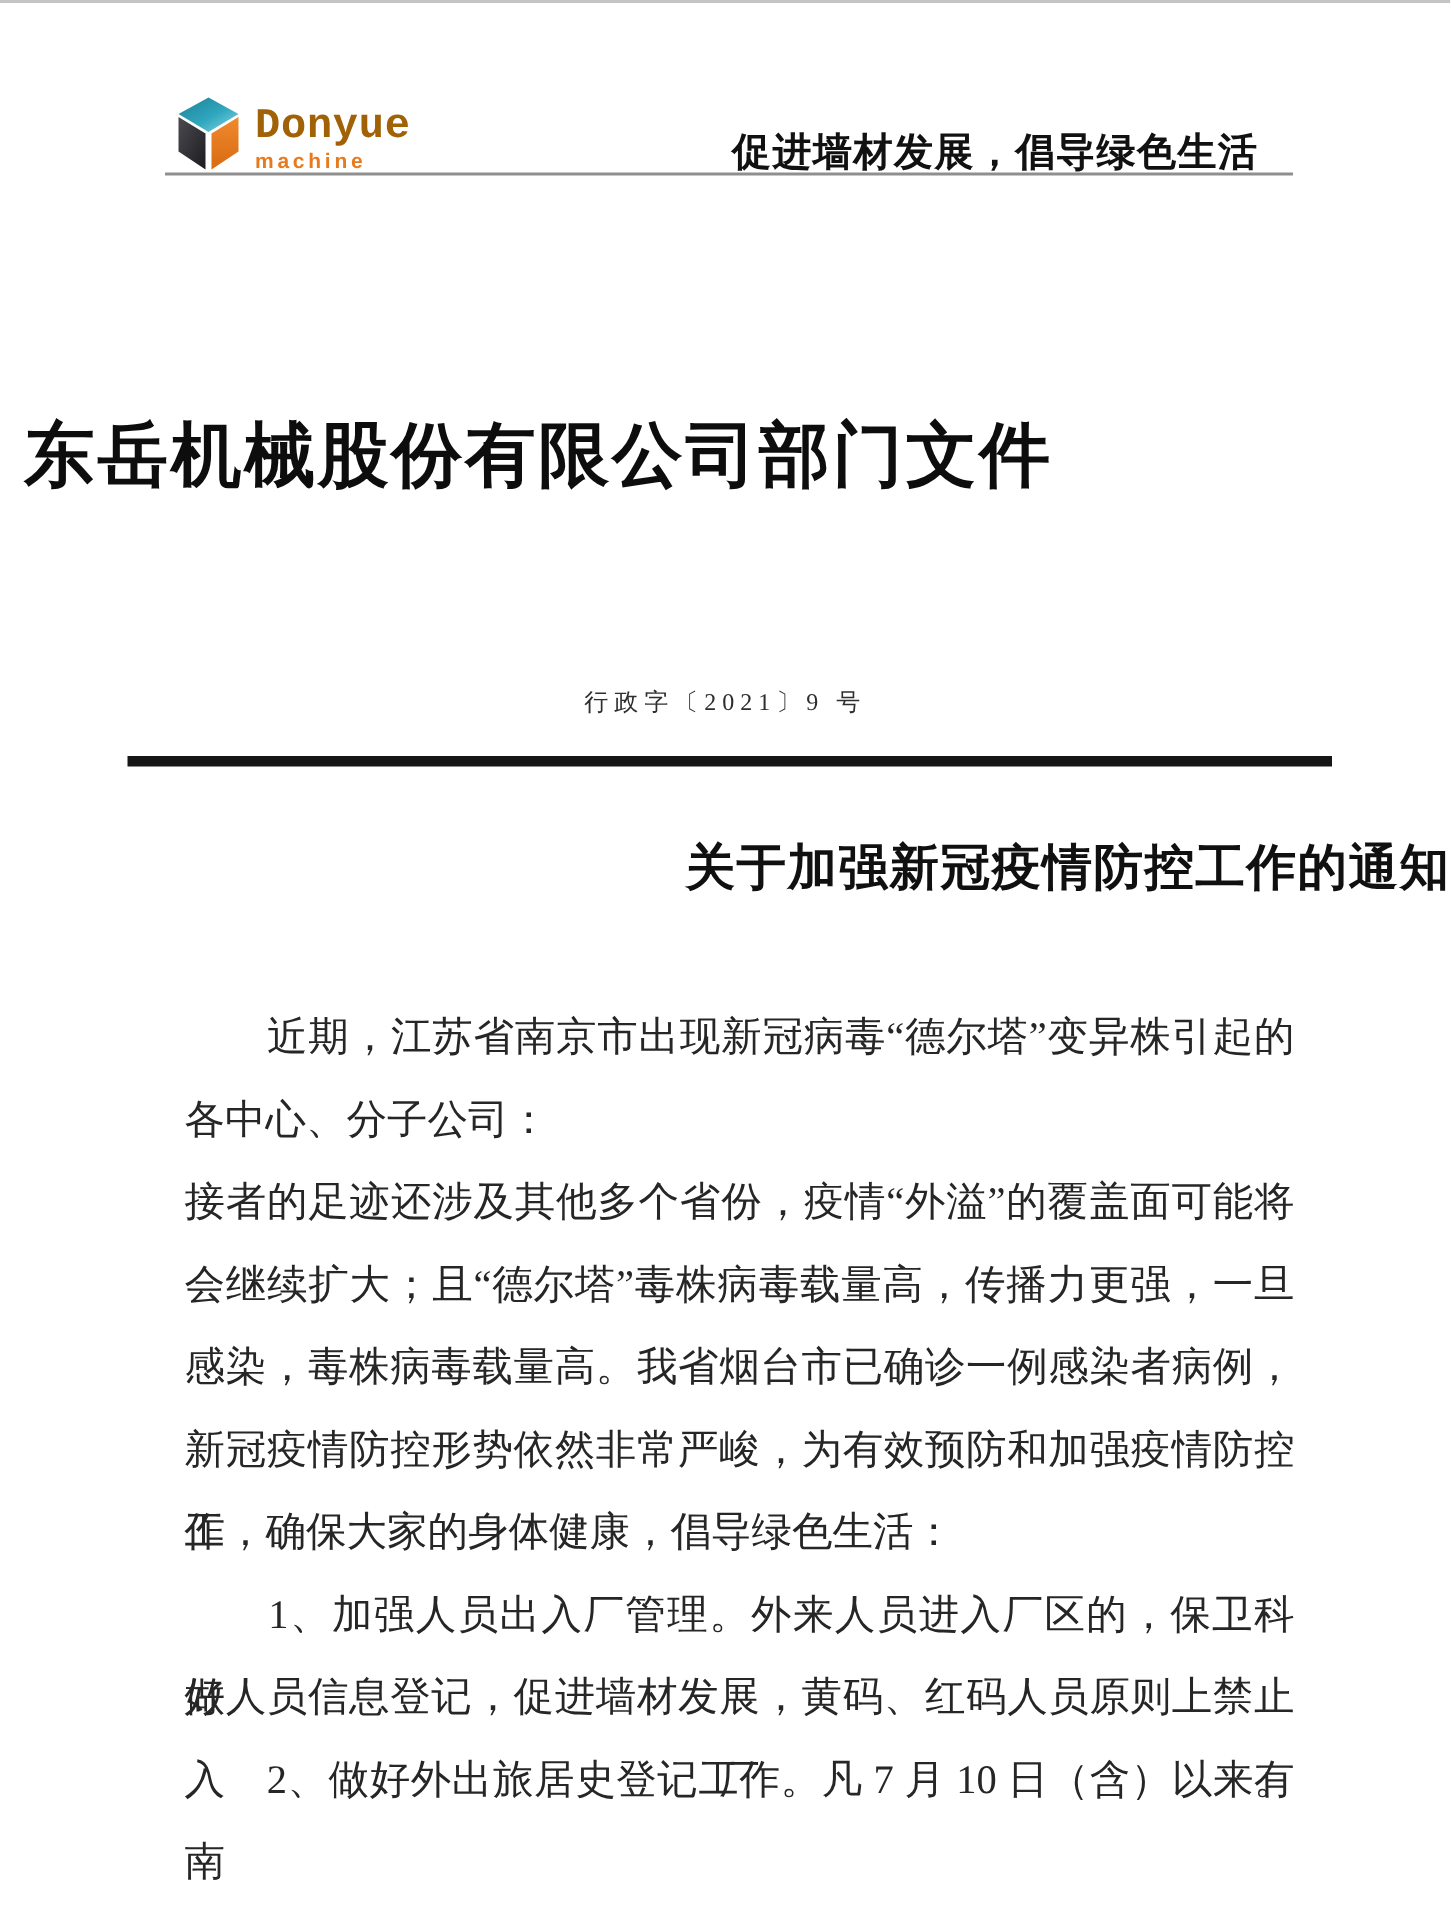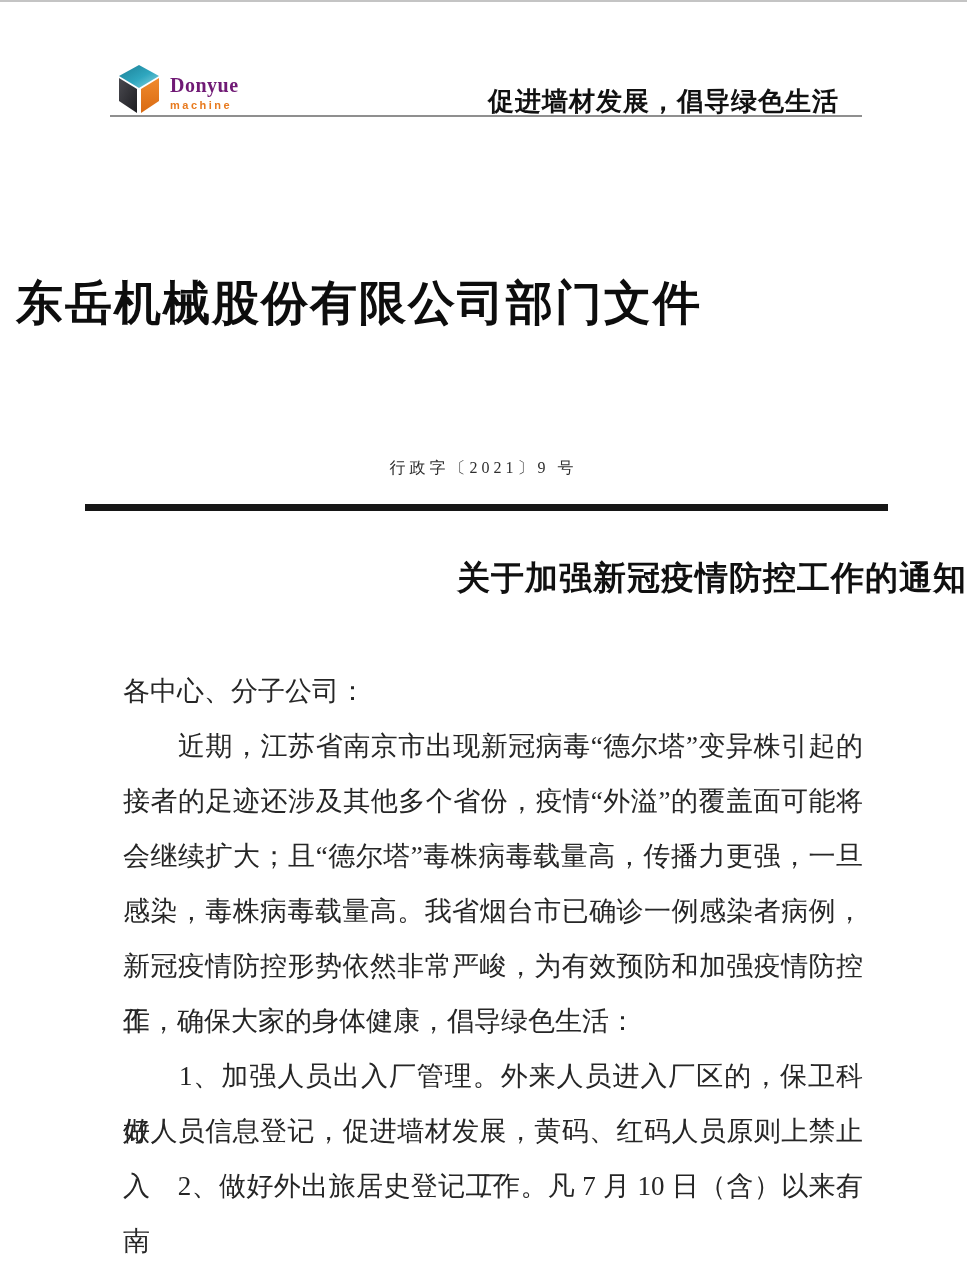--- a/index.html
+++ b/index.html
@@ -25,31 +25,31 @@
   
   .logo {
     position: absolute;
     left: 118px; top: 64px;
     display: flex;
     align-items: flex-start;
   }
   .logo-cube { width: 42px; height: 50px; }
   .logo-text { margin-left: 10px; margin-top: 8px; }
   .logo-brand {
-    font-family: Liberation Serif, serif;
-    font-weight: bold;
-    font-size: 20px;
+    font-family: Liberation Mono, monospace;
+    font-weight: bold;
+    font-size: 28px;
     line-height: 26px;
-    color: #701a75;
+    color: #a16207;
     letter-spacing: 0.5px;
   }
   .logo-sub {
     font-family: "Liberation Sans", sans-serif;
     font-weight: bold;
-    font-size: 11px;
+    font-size: 14px;
     letter-spacing: 2.5px;
     color: #e87a1e;
     margin-top: 1px;
   }
 
   .slogan {
     position: absolute;
     top: 84px;
     right: 128px;
     font-family: "Liberation Sans", sans-serif;
@@ -176,22 +176,22 @@
 
   <div class="doc-title">东岳机械股份有限公司部门文件</div>
 
   <div class="doc-number">行政字〔2021〕9 号</div>
 
   <div class="thick-rule"></div>
 
   <div class="doc-subject">关于加强新冠疫情防控工作的通知</div>
 
   <div class="doc-body">
+    <div class="body-line just">　　近期，江苏省南京市出现新冠病毒“德尔塔”变异株引起的</div>
     <div class="body-line">各中心、分子公司：</div>
-    <div class="body-line just">　　近期，江苏省南京市出现新冠病毒“德尔塔”变异株引起的</div>
     <div class="body-line just">接者的足迹还涉及其他多个省份，疫情“外溢”的覆盖面可能将</div>
     <div class="body-line just">会继续扩大；且“德尔塔”毒株病毒载量高，传播力更强，一旦</div>
     <div class="body-line just">感染，毒株病毒载量高。我省烟台市已确诊一例感染者病例，</div>
     <div class="body-line just">新冠疫情防控形势依然非常严峻，为有效预防和加强疫情防控工</div>
     <div class="body-line">作，确保大家的身体健康，倡导绿色生活：</div>
     <div class="body-line just">　　1、加强人员出入厂管理。外来人员进入厂区的，保卫科做</div>
     <div class="body-line just">好人员信息登记，促进墙材发展，黄码、红码人员原则上禁止入厂。</div>
     <div class="body-line just">　　2、做好外出旅居史登记工作。凡 7 月 10 日（含）以来有南</div>
   </div>
 

